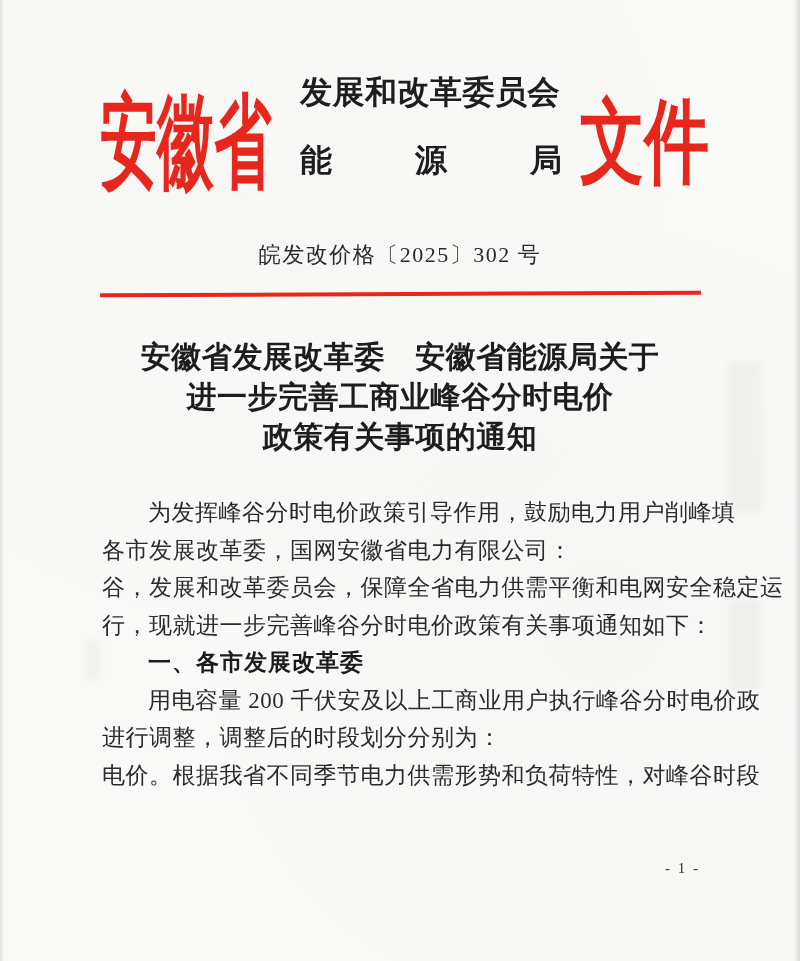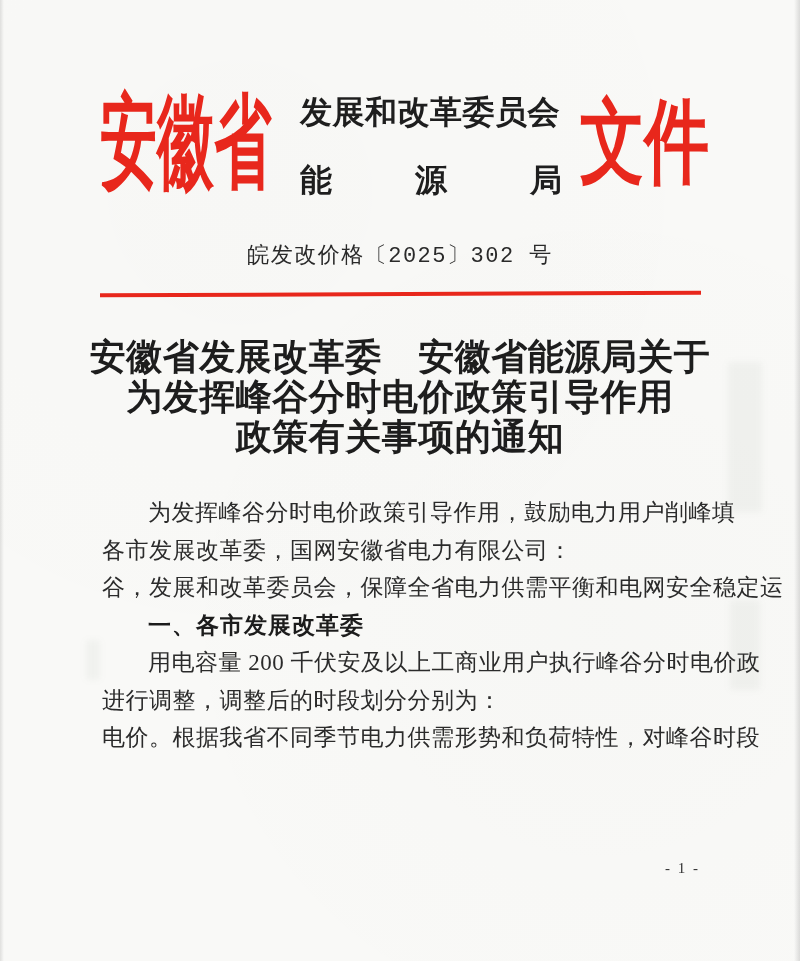--- a/index.html
+++ b/index.html
@@ -70,21 +70,20 @@
     white-space: nowrap;
     font-family: "Liberation Serif", "DejaVu Serif", serif;
   }
   .org {
     position: absolute;
     left: 300px; top: 74px;
     width: 262px;
     font-family: "Liberation Sans", "DejaVu Sans", sans-serif;
     font-weight: 700;
     color: #1e1e1e;
-    margin-top: 20px;
   }
   .org-line1 {
     font-size: 32px;
     line-height: 36px;
     white-space: nowrap;
     letter-spacing: 0.5px;
   }
   .org-line2 {
     margin-top: 32px;
     font-size: 32px;
@@ -93,38 +92,37 @@
     justify-content: space-between;
   }
 
   .doc-number {
     position: absolute;
     left: 0; right: 0; top: 240px;
     text-align: center;
     font-size: 22px;
     letter-spacing: 1.5px;
     color: #2a2a2a;
-    font-family: Liberation Mono, monospace;
   }
 
   .red-rule {
     position: absolute;
     left: 100px; top: 292px;
     width: 601px; height: 4px;
     background: var(--red);
     transform: rotate(-0.25deg);
   }
 
   
   .doc-title {
     position: absolute;
     left: 60px; right: 60px; top: 337px;
     text-align: center;
     font-weight: 700;
-    font-size: 36px;
+    font-size: 30px;
     line-height: 40px;
     color: #1d1d1d;
     letter-spacing: 0.5px;
   }
 
   
   .body-text {
     position: absolute;
     left: 102px; top: 494px;
     width: 606px;
@@ -171,28 +169,29 @@
   </div>
 
   <div class="doc-type">文件</div>
 
   <div class="doc-number">皖发改价格〔2025〕302 号</div>
 
   <div class="red-rule"></div>
 
   <div class="doc-title">
     <div>安徽省发展改革委　安徽省能源局关于</div>
-    <div>为发挥峰谷分时电价政策引导作用</div>
+    <div>进一步完善工商业峰谷分时电价</div>
     <div>政策有关事项的通知</div>
   </div>
 
   <div class="body-text">
     <div class="line indent">为发挥峰谷分时电价政策引导作用，鼓励电力用户削峰填</div>
     <div class="line">各市发展改革委，国网安徽省电力有限公司：</div>
     <div class="line">谷，发展和改革委员会，保障全省电力供需平衡和电网安全稳定运</div>
+    <div class="line">行，现就进一步完善峰谷分时电价政策有关事项通知如下：</div>
     <div class="line indent section-heading">一、各市发展改革委</div>
     <div class="line indent">用电容量 200 千伏安及以上工商业用户执行峰谷分时电价政</div>
     <div class="line">进行调整，调整后的时段划分分别为：</div>
     <div class="line">电价。根据我省不同季节电力供需形势和负荷特性，对峰谷时段</div>
   </div>
 
   <div class="page-number">- 1 -</div>
 
 </div>
 

